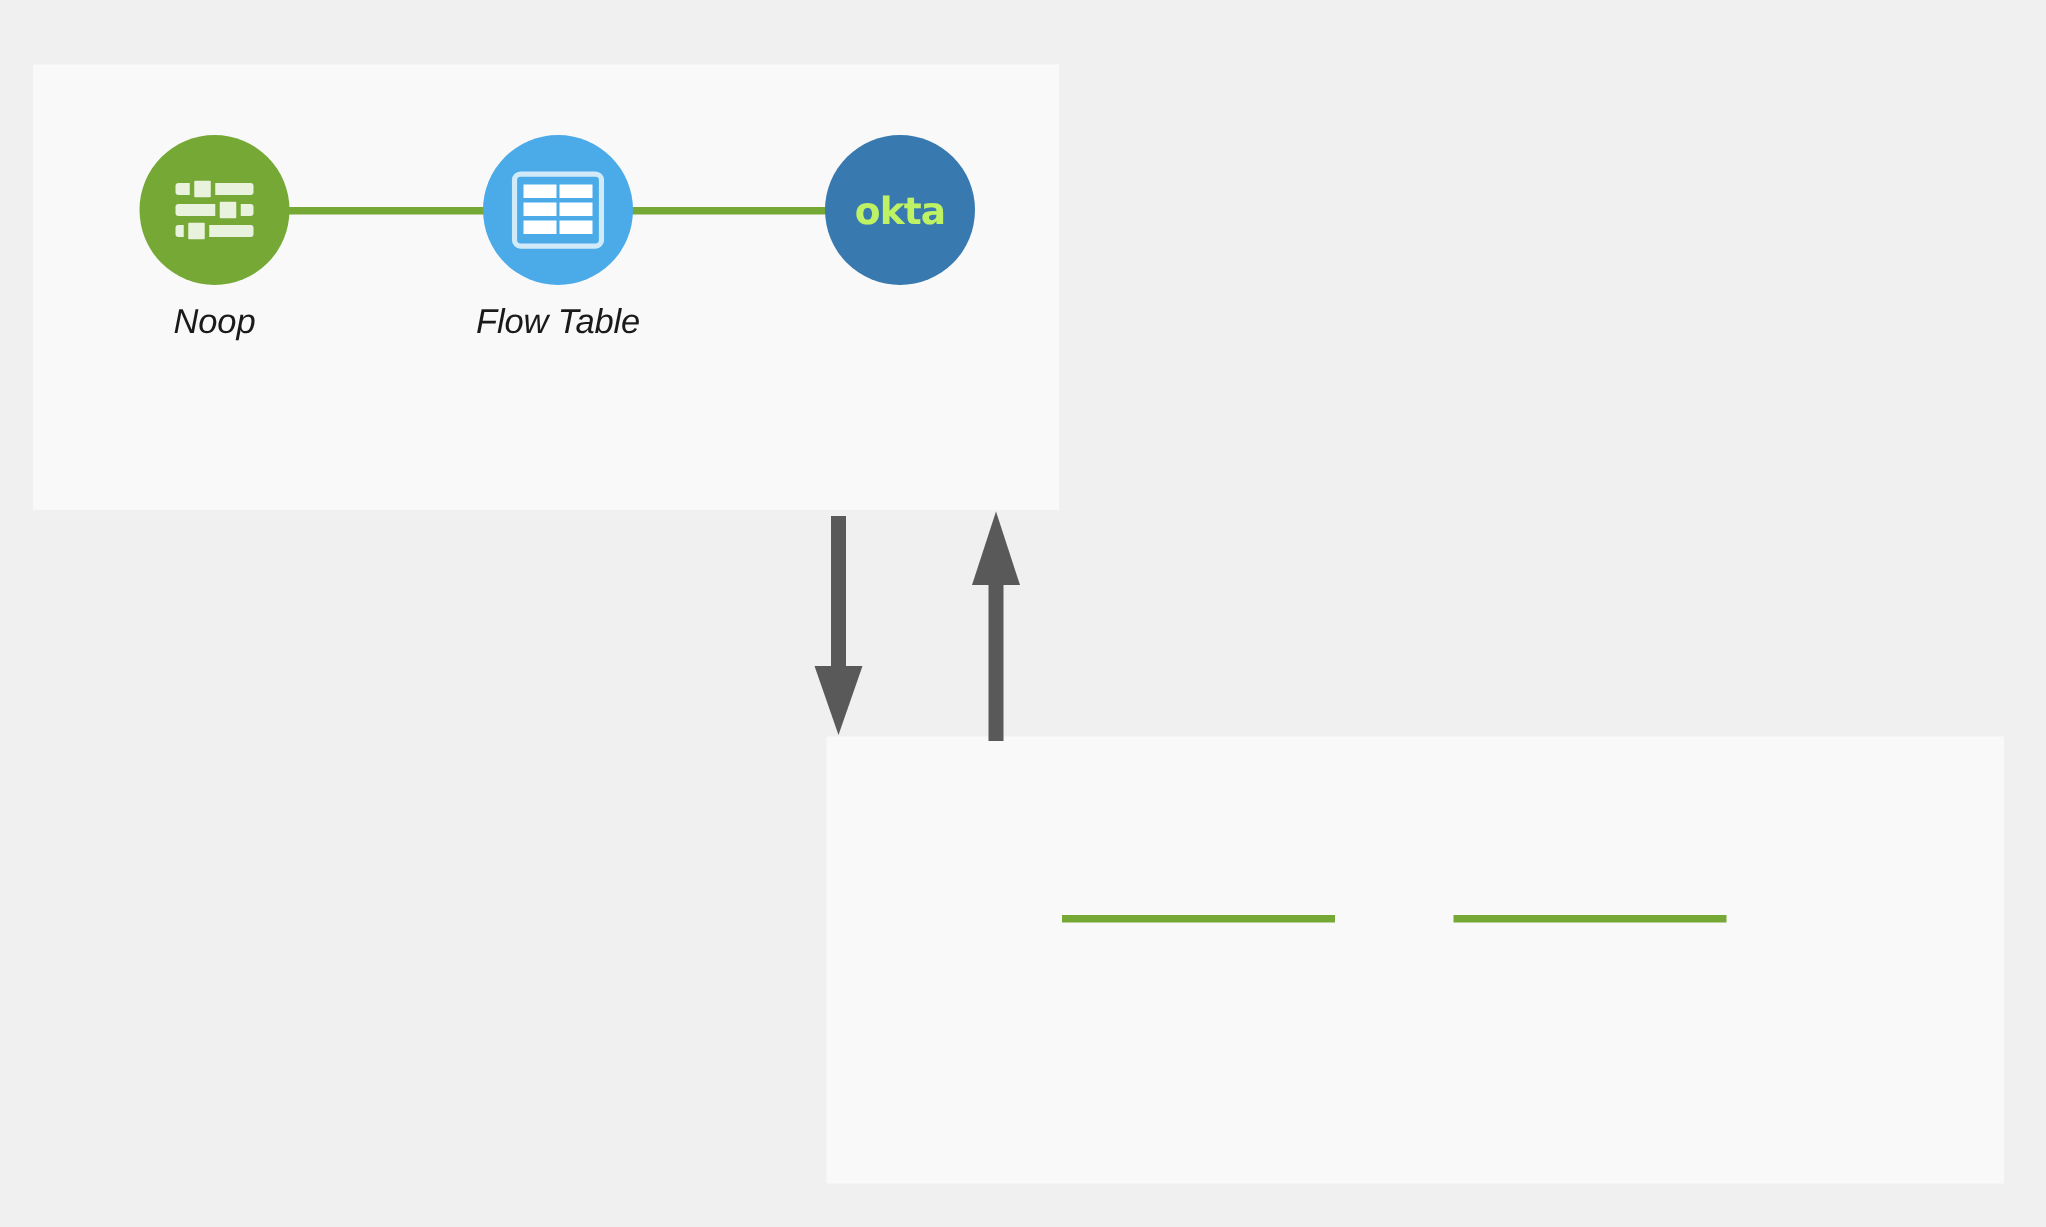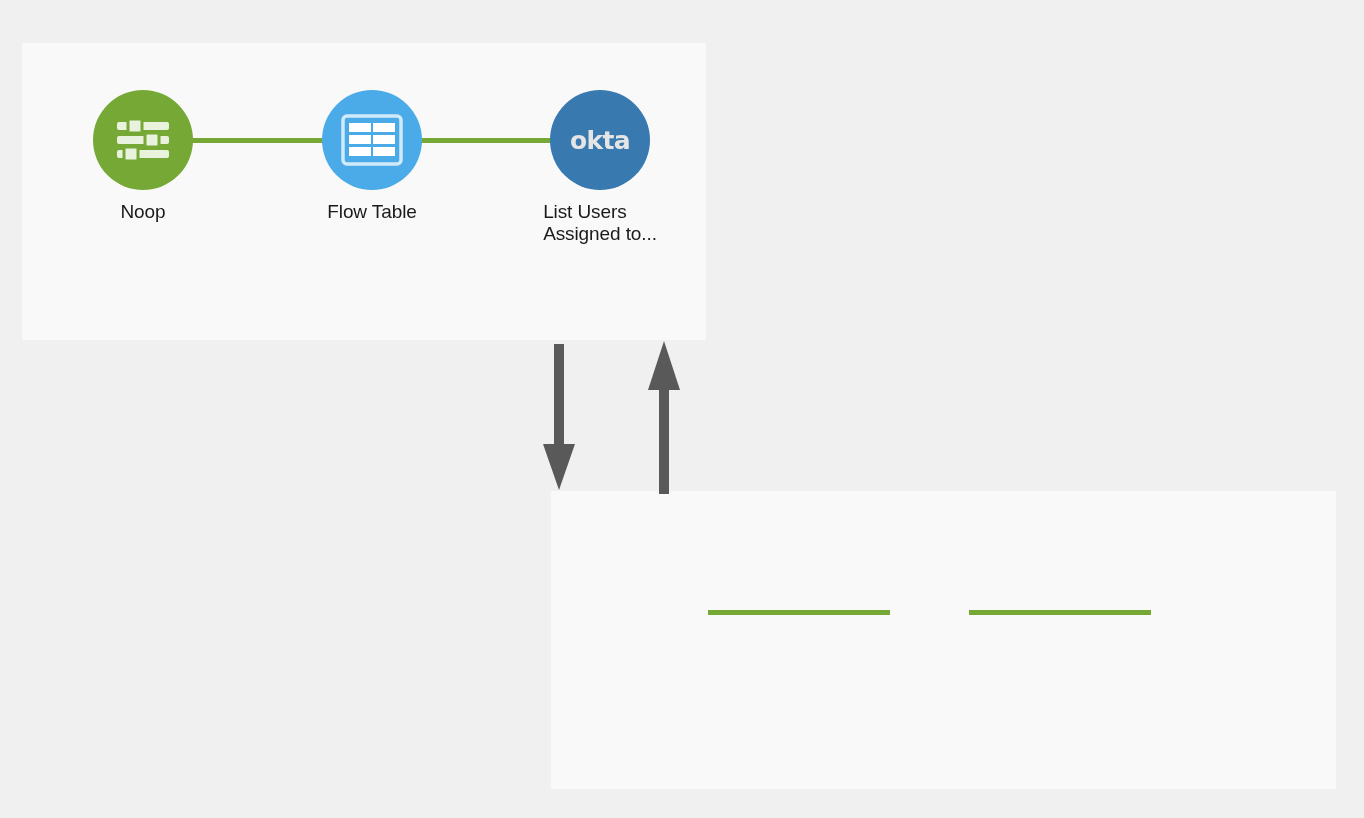--- a/index.html
+++ b/index.html
@@ -53,36 +53,38 @@
     align-items: center;
     justify-content: center;
     position: relative;
     z-index: 3;
     flex: 0 0 auto;
   }
   .node-circle svg {
     display: block;
   }
   .okta-word {
-    color: #e5e5e5;
+    color: #bef264;
     font-family: "DejaVu Sans", sans-serif;
     font-size: 25px;
     font-weight: bold;
     letter-spacing: -0.6px;
     line-height: 1;
     user-select: none;
   }
   .step-label {
     margin-top: 11px;
+    text-align: center;
     color: #1a1a1a;
     font-family: "Liberation Sans", sans-serif;
-    font-size: 19px;
+    font-size: 23px;
     line-height: 1.18;
     white-space: pre-line;
     letter-spacing: -0.1px;
+    font-style: italic;
   }
   .connector {
     position: absolute;
     height: 5px;
     background: #76a836;
     z-index: 1;
   }
   .arrow {
     position: absolute;
     z-index: 4;
@@ -134,22 +136,20 @@
           </svg>
         </span>
       </div>
       <div class="step-label">Flow Table</div>
     </div>
 
     <div class="step" style="left:478px; top:47px;">
       <div class="node-circle" style="background:#3879b0;">
         <span class="okta-word">okta</span>
       </div>
-      <div class="step-label">List Users
-Assigned to...</div>
     </div>
   </div>
 
   <svg class="arrow" style="left:540px; top:344px;" width="40" height="148" viewBox="0 0 40 148">
     <rect x="14" y="0" width="10" height="105" fill="#595959"></rect>
     <polygon points="3,100 35,100 19,146" fill="#595959"></polygon>
   </svg>
 
   <svg class="arrow" style="left:645px; top:338px;" width="40" height="156" viewBox="0 0 40 156">
     <rect x="14" y="48" width="10" height="108" fill="#595959"></rect>

